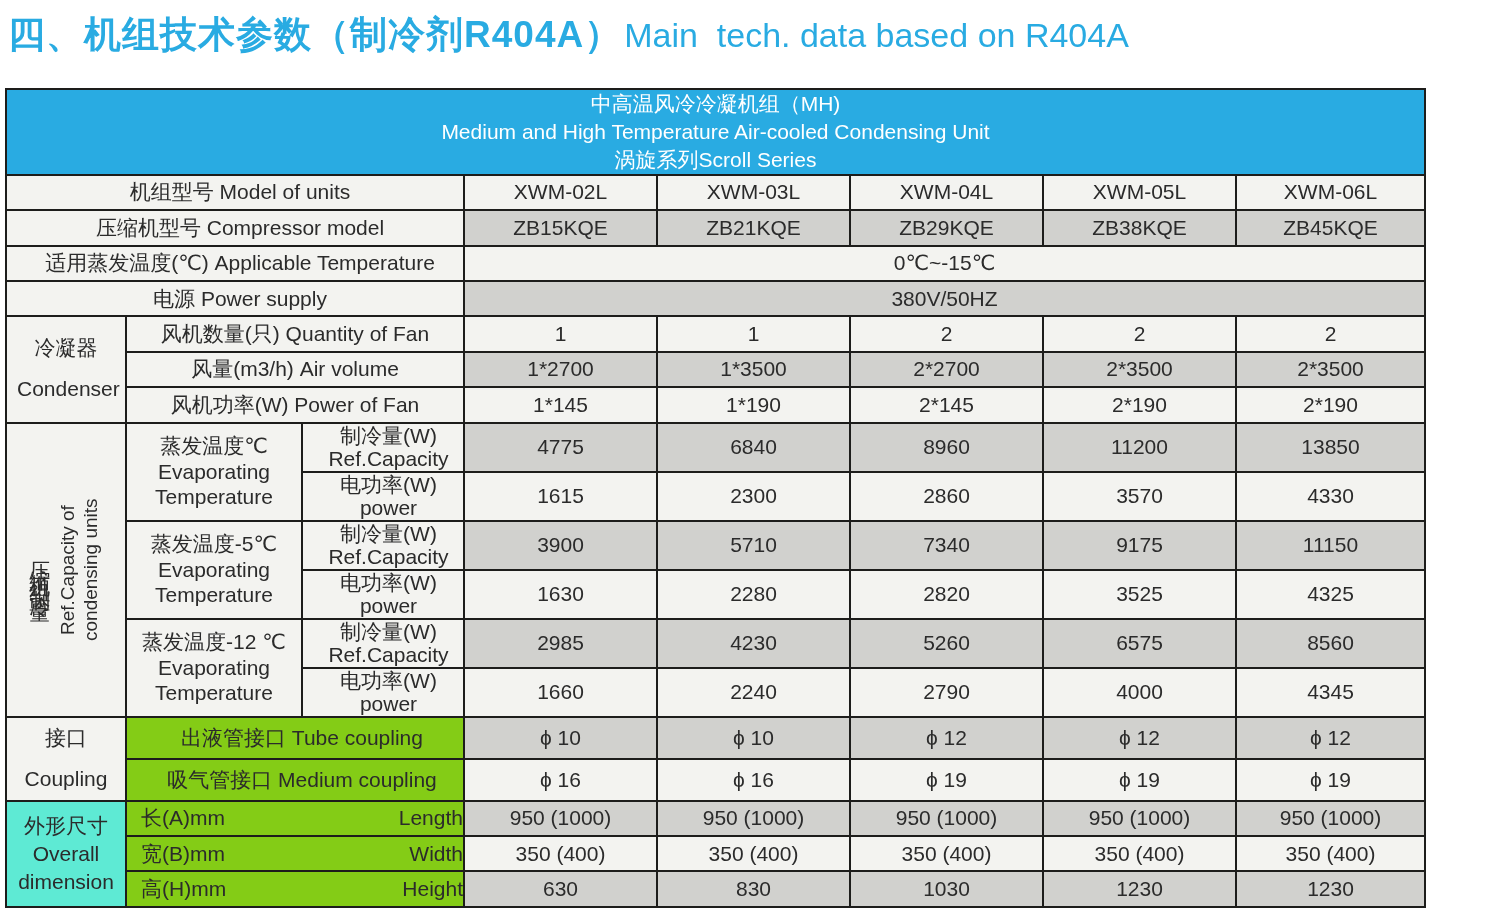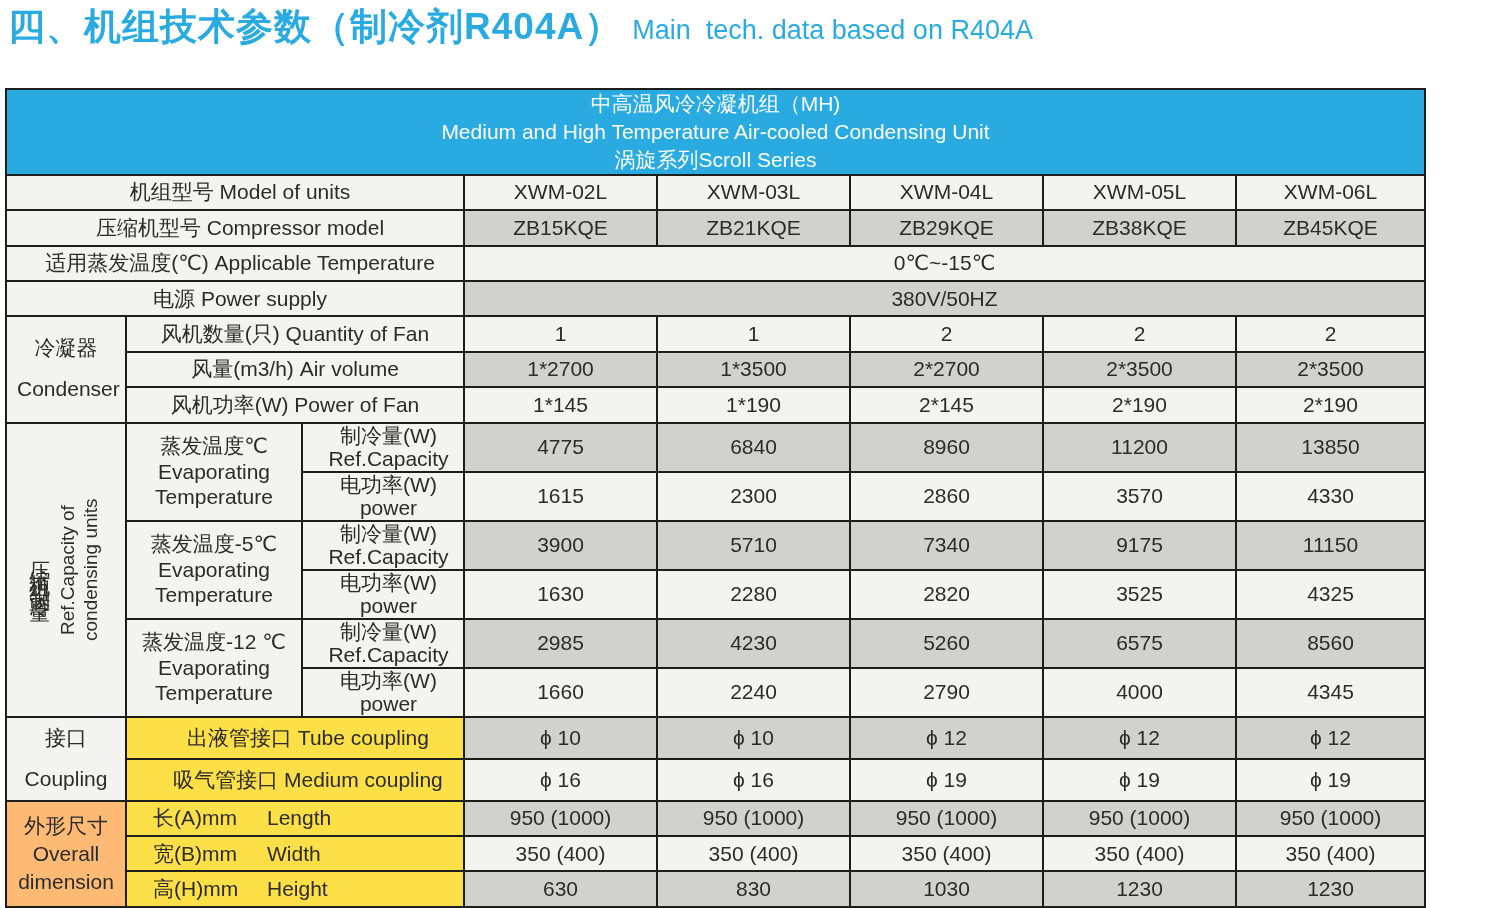--- a/index.html
+++ b/index.html
@@ -5,28 +5,28 @@
   * { box-sizing: border-box; margin: 0; padding: 0; }
   body {
     width: 1500px; height: 908px;
     background: #ffffff;
     font-family: "Liberation Sans", "DejaVu Sans", sans-serif;
     color: #2b2b2b;
     position: relative;
     overflow: hidden;
   }
   .title-bar {
-    position: absolute; left: 8px; top: 2px;
+    position: absolute; left: 8px; top: 10px;
     display: flex; align-items: baseline; white-space: pre;
   }
   .title-zh {
     color: #29abe2; font-weight: 700; font-size: 37px; letter-spacing: 1px;
   }
   .title-en {
-    color: #29abe2; font-weight: 400; font-size: 27px; margin-left: 10px; white-space: pre;
+    color: #29abe2; font-weight: 400; font-size: 34px; margin-left: 2px; white-space: pre;
   }
   table.spec {
     position: absolute; left: 5px; top: 88px;
     width: 1419px;
     border-collapse: collapse;
     table-layout: fixed;
   }
   table.spec td {
     border: 2px solid #1d1d1b;
     text-align: center;
@@ -41,26 +41,26 @@
     height: 100px;
     font-size: 21px;
     line-height: 1.33;
     font-weight: 400;
     border: 3px solid #1d1d1b;
   }
   .g  { background: #d1d1ce; }  
   .w  { background: #f3f3f0; margin-left: 20px; }  
   .lab { background: #f3f3f0; text-align: left; padding-left: 10px; margin-left: 47px; }
   .labc { background: #f3f3f0; }                 
-  .labl { background: #fde047; text-align: left; padding-left: 26px; }
+  .labl { background: #84cc16; text-align: left; padding-left: 14px; }
   .seclab { background: #f3f3f0; line-height: 1.95; font-size: 21px; padding: 0 10px; }
-  .seclab3 { background: #fdba74; line-height: 1.32; font-size: 21px; padding: 0 1px; margin-left: 48px; }
+  .seclab3 { background: #5eead4; line-height: 1.32; font-size: 21px; padding: 0 1px; margin-left: 48px; }
   .mini { background: #f3f3f0; font-size: 16.5px; line-height: 1.12; }
   .mini span { display: block; padding-left: 11px; }
-  .dimlab { display: flex; align-items: center; }
+  .dimlab { display: flex; align-items: center; justify-content: space-between; }
   .dimlab .zh { display: inline-block; width: 114px; text-align: left; }
   .dimlab .en { display: inline-block; text-align: left; }
   .capcell { display: flex; align-items: center; justify-content: center; height: 208px; gap: 6px; }
   .vzh {
     writing-mode: vertical-lr; text-orientation: upright;
     font-size: 21px; letter-spacing: 7px; height: 212px; line-height: 1;
   }
   .ven {
     writing-mode: vertical-rl; transform: rotate(180deg);
     height: 198px; font-size: 19px; line-height: 1.2; text-align: center;

